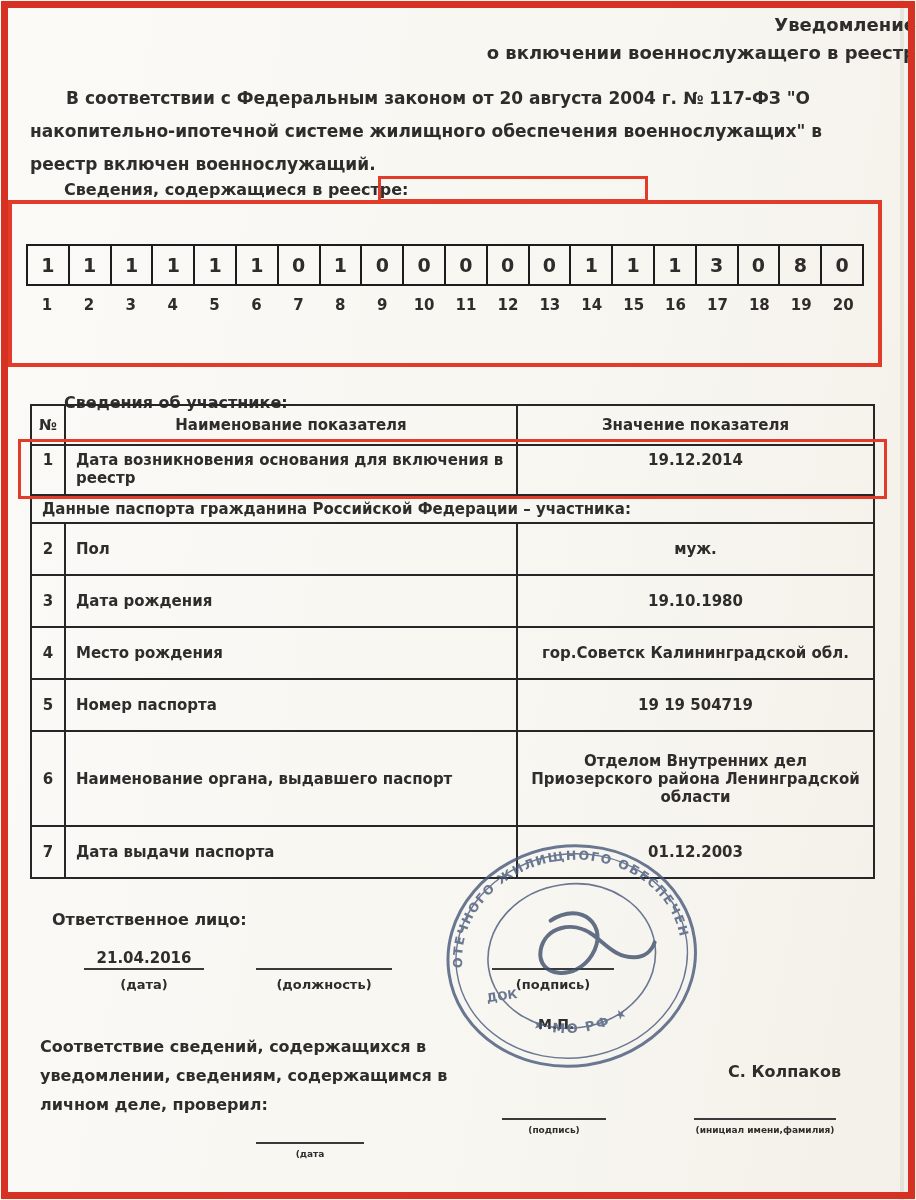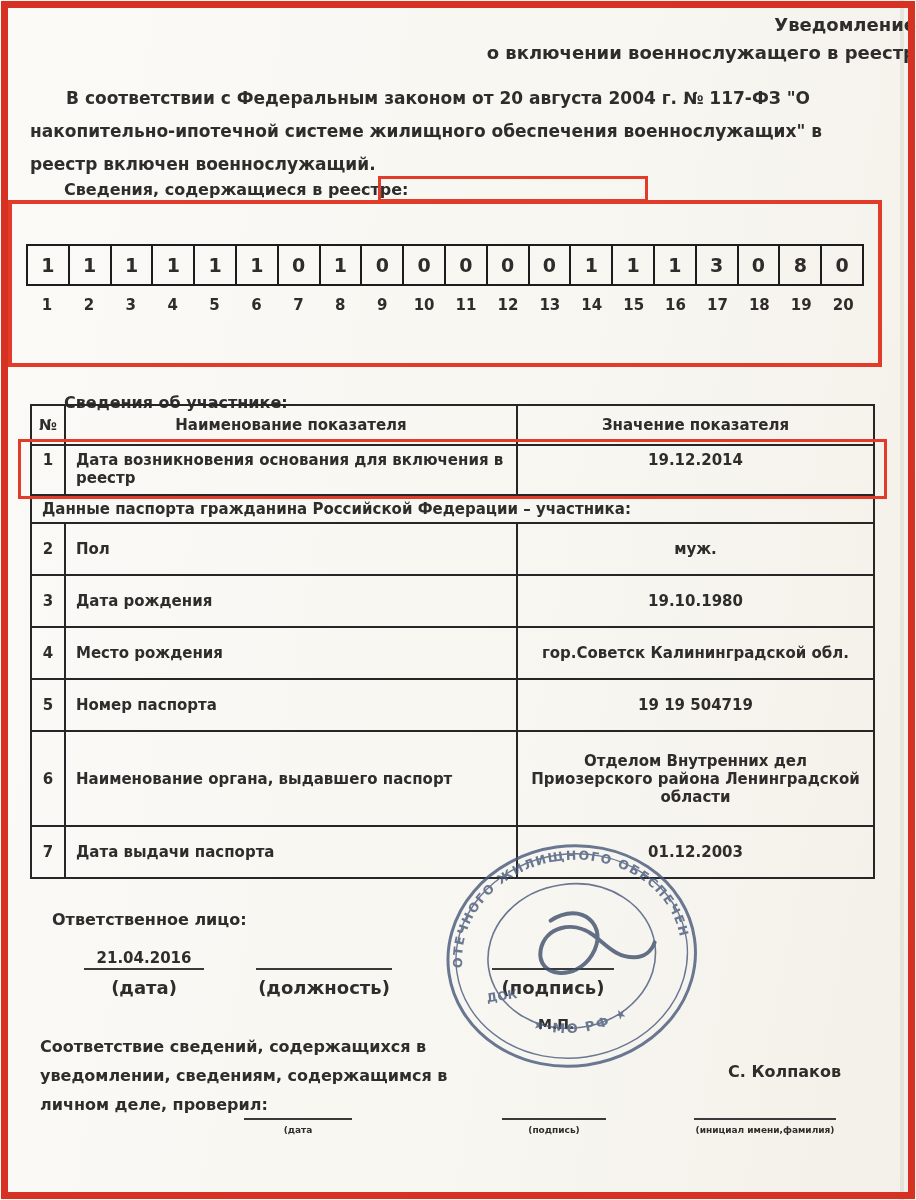--- a/index.html
+++ b/index.html
@@ -46,35 +46,35 @@
   .cell-value { text-align:center; padding:7px 8px; }
   .section-cell { text-align:left; padding:4px 10px; }
   tr.top td { vertical-align:top; padding-top:5px; }
   .red-box-row1 { position:absolute; left:-12px; top:35px; width:calc(100% + 24px); height:60px; border:3px solid #e23b2a; pointer-events:none; z-index:4; }
 
   .responsible-heading { position:absolute; left:40px; top:910px; font-size:16px;margin-left:12px; }
 
   .sig-slot { position:absolute; text-align:center; top:948px; }
   .sig-value { height:20px; line-height:20px; font-size:15px; white-space:nowrap; }
   .sig-line { height:0; border-bottom:2px solid #3a3a3a; }
-  .sig-caption { font-size:18px; margin-top:7px; }
+  .sig-caption { font-size:13px; margin-top:7px; }
   .slot-date { left:84px; width:120px; }
   .slot-position { left:256px; width:136px; }
   .slot-sign { left:492px; width:122px; }
   .slot-fio { left:728px; width:120px; }
 
   .mp-label { position:absolute; left:538px; top:1016px; font-size:14px; z-index:3; }
 
   .verify-text { position:absolute; left:40px; top:1032px; width:412px; font-size:16px; line-height:29px; }
   .verifier-name { position:absolute; left:728px; top:1062px; font-size:16px; }
 
   .b-slot { position:absolute; top:1118px; text-align:center; }
   .b-line { height:0; border-bottom:2px solid #3a3a3a; }
   .b-caption { font-size:9px; margin-top:5px; white-space:nowrap; }
-  .bslot-date { left:244px; width:108px; }
+  .bslot-date { left:256px; width:108px;margin-top:24px; }
   .bslot-sign { left:502px; width:104px; }
   .bslot-initials { left:694px; width:142px;text-align:center; }
 
   .stamp {
     position:absolute; left:438px; top:838px; width:268px; height:240px;
     color:#47587a; opacity:.8; transform:rotate(-8deg); z-index:5; pointer-events:none;
   }
   .stamp text { fill:currentColor; font-family:"DejaVu Sans",sans-serif; font-weight:700; }
   .stamp .sig { stroke:#3d4e6b; }
 </style>

